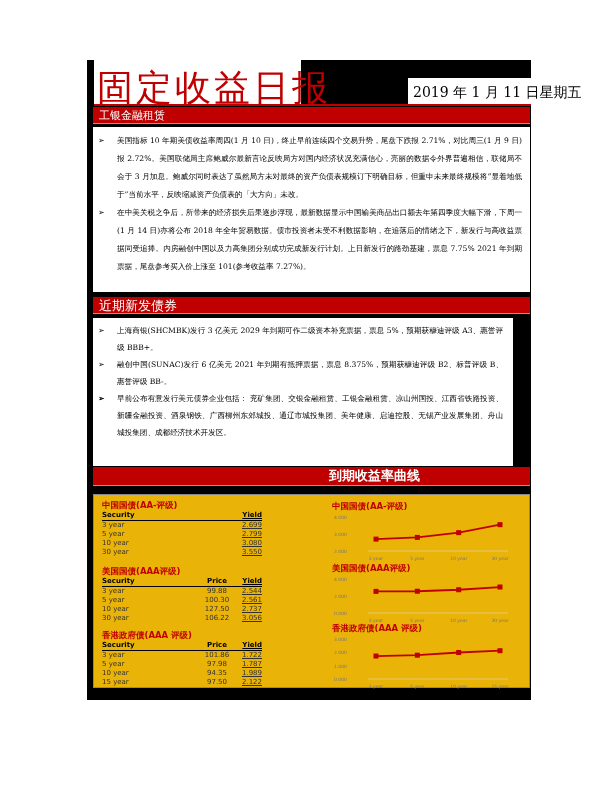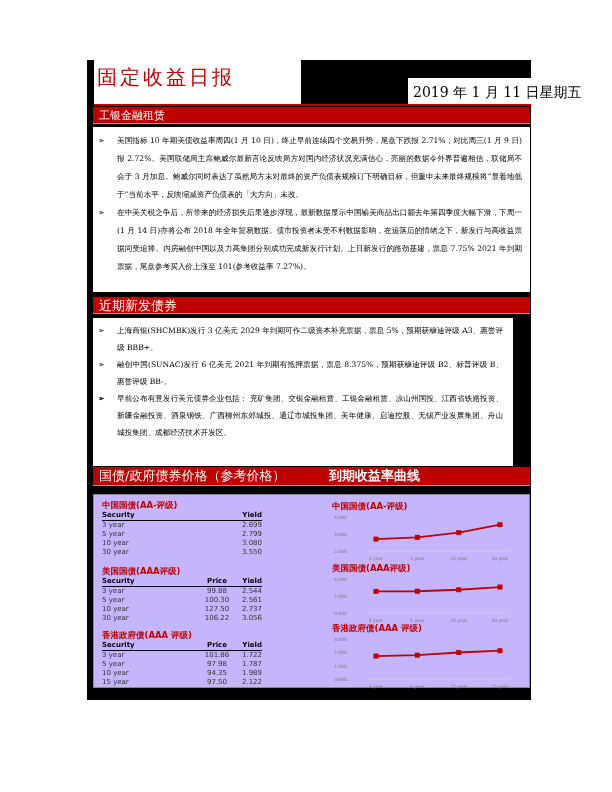--- a/index.html
+++ b/index.html
@@ -1,38 +1,38 @@
 <!DOCTYPE html>
 <html><head>
 <meta charset="utf-8">
 <style>
   html, body { margin:0; padding:0; }
   body { width:612px; height:792px; background:#ffffff; position:relative; overflow:hidden;
          font-family:"DejaVu Serif", serif; }
   .page-frame { position:absolute; left:87px; top:60px; width:444px; height:640px; background:#000; }
   .title-box { position:absolute; left:94px; top:60px; width:207px; height:44px; background:#fff; }
-  .title { position:absolute; left:97px; top:64px; font-family:"DejaVu Sans", sans-serif; font-size:20px; color:#c00000; letter-spacing:3px; font-weight:300; }
+  .title { position:absolute; left:97px; top:64px; font-family:"DejaVu Sans", sans-serif; font-size:36px; color:#c00000; letter-spacing:3px; font-weight:300; }
   .date-box { position:absolute; left:408px; top:78px; width:123px; height:26px; background:#fff; }
   .date { position:absolute; left:413px; top:84px; font-size:14px; color:#000; }
   .red-rule { position:absolute; left:94px; top:104px; width:437px; height:2px; background:#c00000; }
   .section-bar { position:absolute; left:93px; width:437px; height:16px; background:#c00000; border-bottom:1px solid #999; }
   .section-bar span { position:absolute; left:6px; top:1px; font-family:"DejaVu Sans", sans-serif; font-size:11px; color:#fff; }
   .section-bar.big span { font-size:13px; top:0; }
   .text-box { position:absolute; background:#fff; }
   .bullet { position:relative; padding-left:24px; font-size:7.6px; line-height:18px; color:#000; text-align:justify; }
   .bullet .arrow { position:absolute; left:5px; top:0; font-family:"DejaVu Sans", sans-serif; font-size:8px; }
   .bullets2 .bullet { line-height:17px; }
-  .tbl-box { position:absolute; left:93px; top:494px; width:435px; height:192px; background:#c4b5fd; border:1px solid #888; }
+  .tbl-box { position:absolute; left:93px; top:494px; width:435px; height:192px; background:#eab308; border:1px solid #888; }
   .tbl-section { position:absolute; left:8px; width:160px; font-family:"DejaVu Sans", sans-serif; }
   .tbl-title { font-size:8.5px; color:#c00000; font-weight:bold; height:12px; line-height:12px; }
   .tbl-row { position:relative; height:9px; font-size:7px; line-height:9px; color:#333; }
   .tbl-head { font-weight:bold; color:#000; border-bottom:1px solid #000; height:9px; }
   .c1 { position:absolute; left:0; }
   .c2 { position:absolute; left:93px; width:44px; text-align:center; }
-  .c3 { position:absolute; right:0; width:40px; text-align:right; }
+  .c3 { position:absolute; right:0; width:40px; text-align:right;text-decoration:underline; }
   .chart-block { position:absolute; left:238px; width:190px; }
   .chart-title { font-family:"DejaVu Sans", sans-serif; font-size:8.5px; color:#c00000; font-weight:bold; height:12px; }
   svg text { font-family:"DejaVu Sans", sans-serif; }
 </style>
 </head>
 <body>
 
 <div class="page-frame"></div>
 
 <div class="title-box"></div>
@@ -70,21 +70,20 @@
   <div class="bullet" style="padding-right:10px;">
     <span class="arrow">➢</span>
   </div>
   <div class="bullet" style="padding-right:10px;">
     <span class="arrow">➢</span>
     <span>早前公布有意发行美元债券企业包括： 兖矿集团、交银金融租赁、工银金融租赁、凉山州国投、江西省铁路投资、新疆金融投资、酒泉钢铁、广西柳州东郊城投、通辽市城投集团、美年健康、启迪控股、无锡产业发展集团、舟山城投集团、成都经济技术开发区。</span>
   </div>
 </div>
 
 <div class="section-bar big" style="top:467px; height:18px;">
-  <span>国债/政府债券价格（参考价格）</span>
   <span style="left:236px;font-weight:bold;">到期收益率曲线</span>
 </div>
 
 <div class="tbl-box">
 
   <div class="tbl-section" style="top:4px;">
     <div class="tbl-title">中国国债(AA-评级)</div>
     <div class="tbl-row tbl-head">
       <span class="c1">Security</span>
       <span class="c3">Yield</span>

